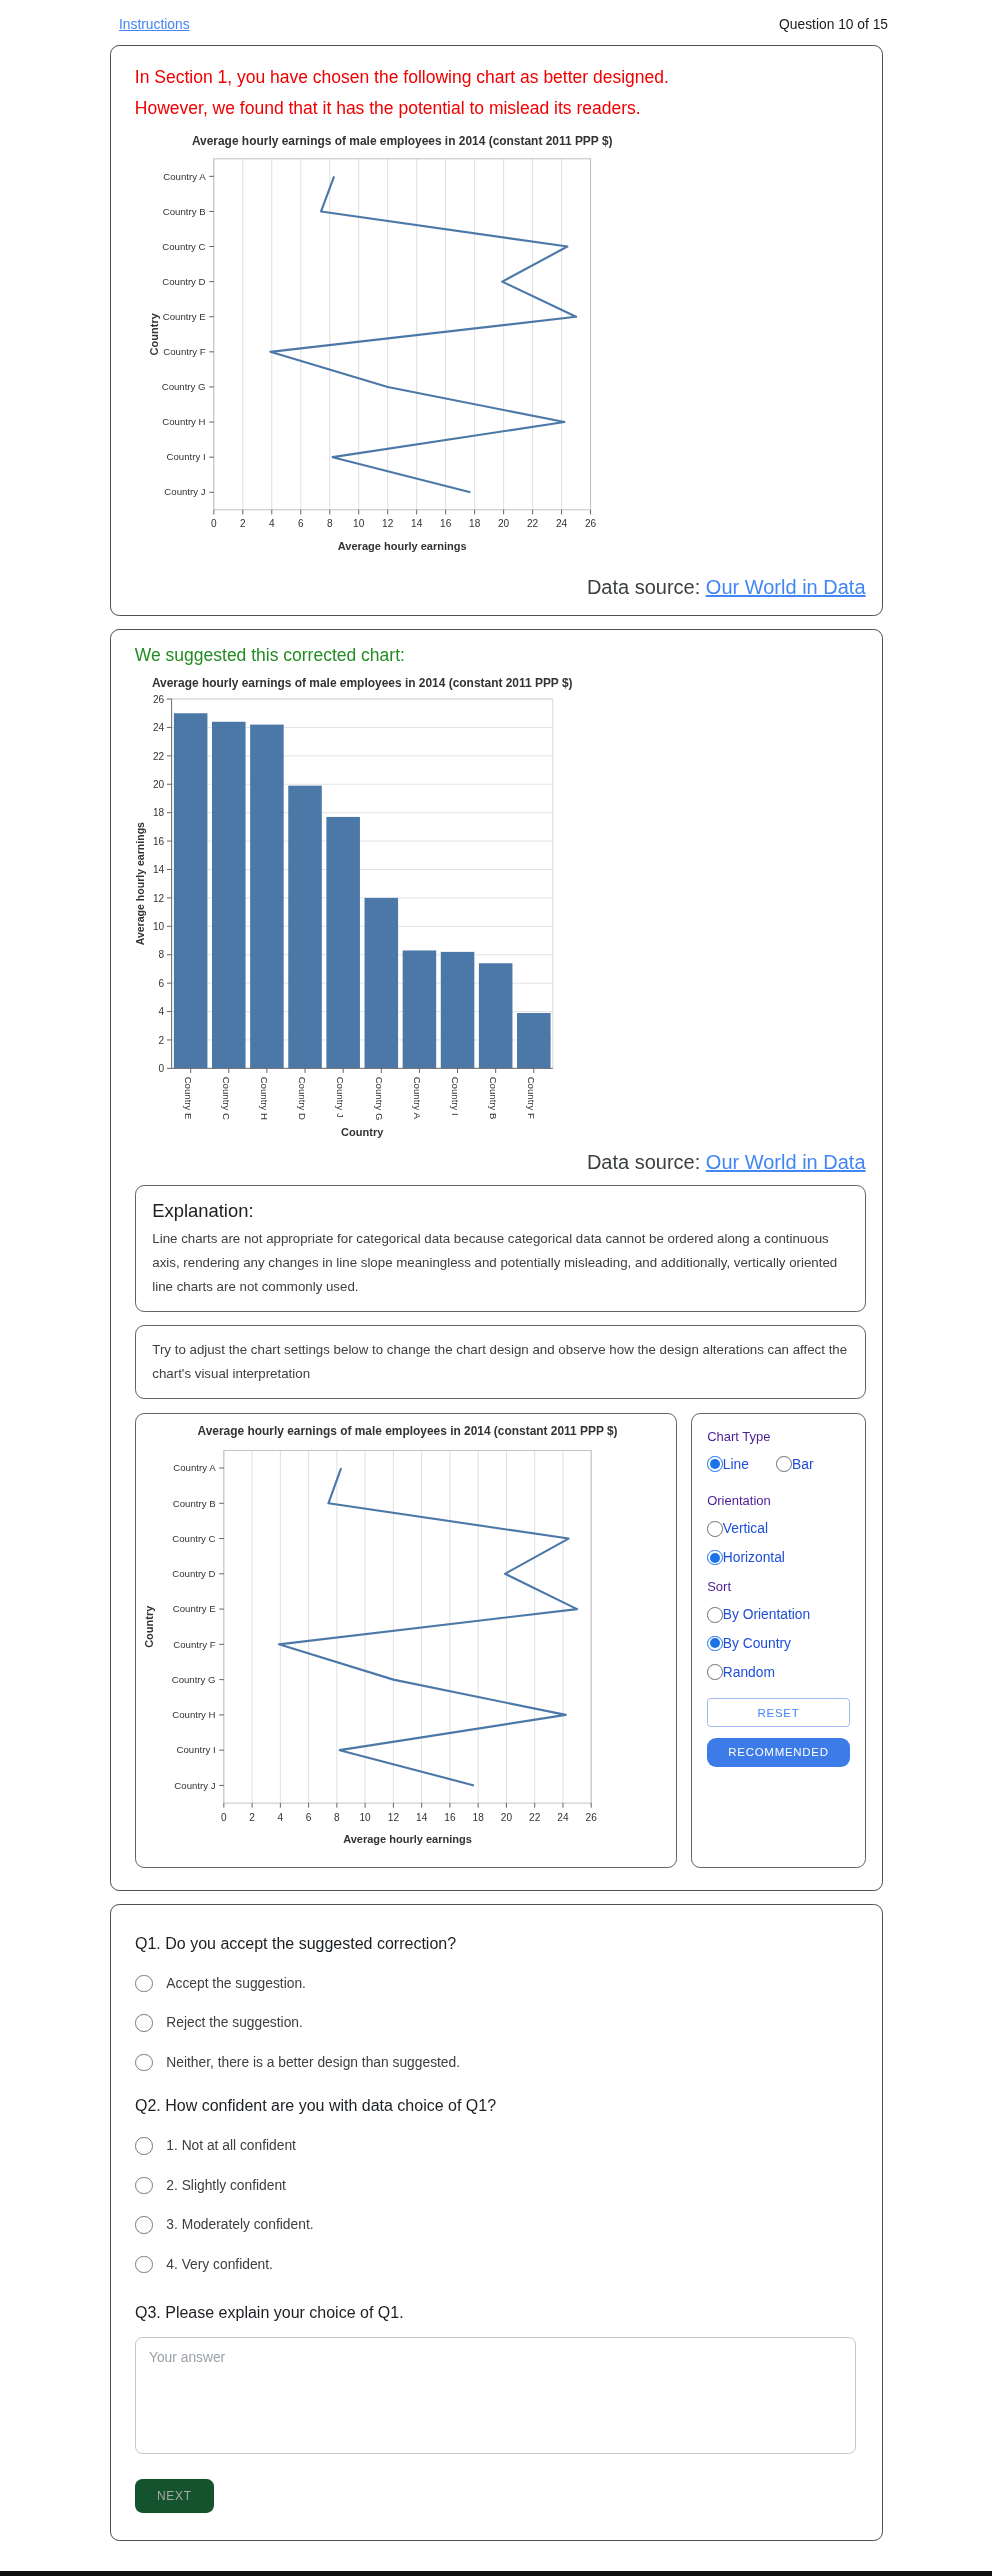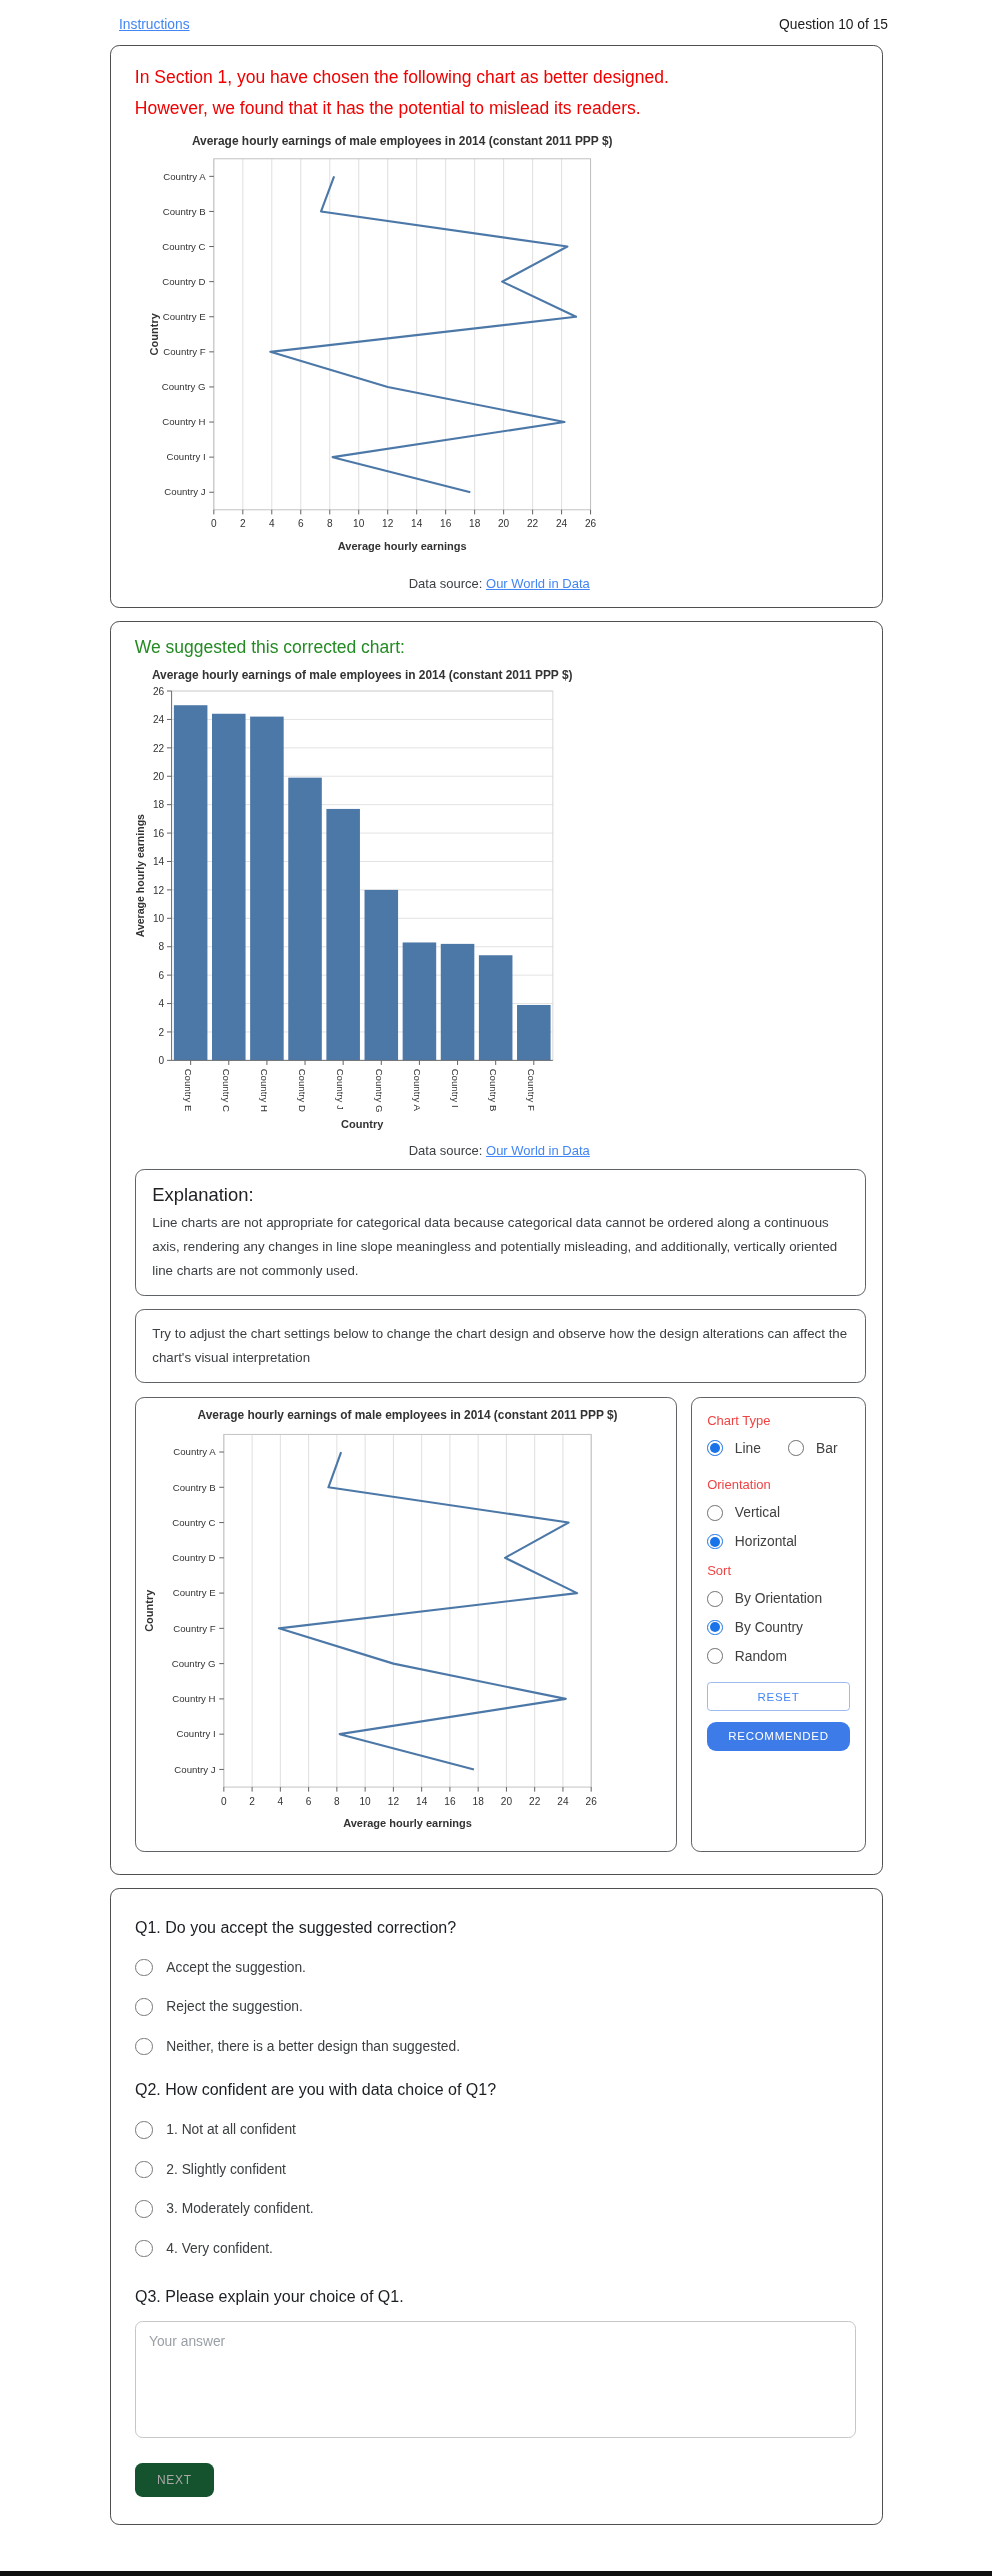--- a/index.html
+++ b/index.html
@@ -5,30 +5,30 @@
   html,body{margin:0;padding:0;background:#fff}
   body{width:993px;min-height:2576px;position:relative;font-family:"Liberation Sans",sans-serif;color:#202124}
   .topbar{display:flex;justify-content:space-between;align-items:flex-start;padding:16.5px 105px 0 119px;font-size:13.8px}
   a.link{color:#4285f4;text-decoration:underline;cursor:pointer}
   .counter{color:#1b1b1b}
   .panel{box-sizing:border-box;width:773px;margin:13px 0 7.4px 110px;border:0.9px solid #4f4f4f;border-radius:9.2px;background:#fff;padding:11px 14.7px 14.7px 22px}
   .alert-red{color:#f00000;font-size:17.5px;line-height:31px;margin:5.5px 0 1.8px 1.8px}
   .intro-green{color:#228B22;font-size:17.5px;margin:3.7px 0 1.8px 1.8px}
   .chart-wrap1{margin:7.4px 0 0 11px}
   .chart-wrap2{margin:9.2px 0 0 0}
-  .ds-row{text-align:center;font-size:13px;color:#3c4043;margin:5.5px 1.8px 1.8px 0}
+  .ds-row{text-align:right;font-size:20px;color:#3c4043;margin:5.5px 1.8px 1.8px 0}
   .inner-box{border:0.9px solid #5f6368;border-radius:9.2px;padding:12px 16.5px;margin:11px 1.8px 0 1.8px}
   .expl-title{font-size:18.4px;margin:1.8px 0 5.5px;font-weight:400}
   .body-text{font-size:13.3px;line-height:24px;color:#3c4043}
   .interactive-row{display:flex;gap:14.7px;margin:13.8px 1.8px 3.7px 1.8px}
   .chart-card{box-sizing:border-box;width:542px;border:0.9px solid #5f6368;border-radius:9.2px;padding:7.4px 0 3.7px 3.7px}
   .controls-card{box-sizing:border-box;flex:1;border:0.9px solid #5f6368;border-radius:9.2px;padding:14.7px 14.7px 11px}
-  .ctl-label{color:#ef4444;font-size:13px;margin:13.8px 0 1.8px}
+  .ctl-label{color:#4c1d95;font-size:13px;margin:13.8px 0 1.8px}
   .ctl-label.first{margin-top:0}
-  .radio-row{display:flex;align-items:center;gap:12px;margin:13px 0;cursor:pointer;font-size:13.8px;color:#404040}
+  .radio-row{display:flex;align-items:center;margin:13px 0;cursor:pointer;font-size:13.8px;color:#1d4ed8}
   .radio-inline{display:flex;gap:27.6px}
   .radio-inline .radio-row{margin:11px 0 7.4px}
   .radio{box-sizing:border-box;width:15.6px;height:15.6px;border:1.8px solid #6f7377;border-radius:50%;position:relative;flex:none;background:#fff}
   .radio.sel{border-color:#1a73e8}
   .radio.sel::after{content:"";position:absolute;inset:1.8px;border-radius:50%;background:#1a73e8}
   .radio.big{width:17.5px;height:17.5px;border-color:#75797d}
   .btn-reset{display:block;width:100%;margin-top:18.4px;padding:7.4px 0;background:#fff;border:0.9px solid #9db9ee;border-radius:3.7px;color:#4285f4;font-size:11.5px;letter-spacing:0.7px;text-align:center;cursor:pointer;font-family:inherit}
   .btn-reco{display:block;width:100%;margin-top:11px;padding:8.3px 0;background:#3d7be8;border:none;border-radius:9px;color:#fff;font-size:11.5px;letter-spacing:0.7px;text-align:center;cursor:pointer;font-family:inherit}
   .questions{padding:24px 26px 27.6px 24px;margin-top:13px}
   .q-title{font-size:16px;color:#1b1f23;margin:26px 0 1.8px;font-weight:400}

